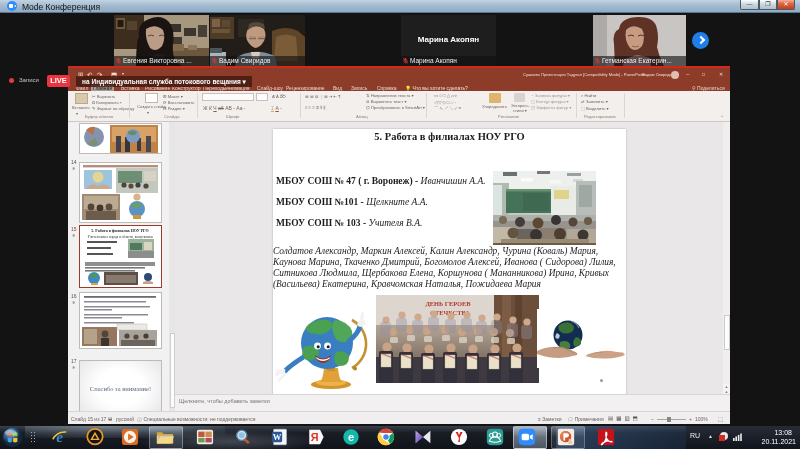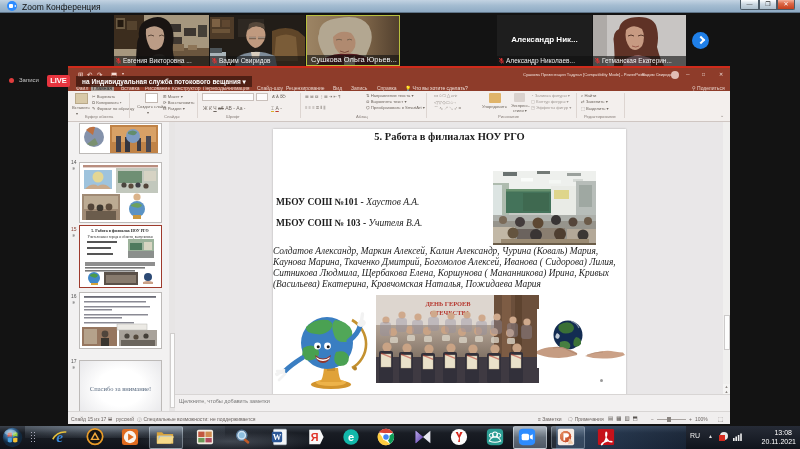--- a/index.html
+++ b/index.html
@@ -53,21 +53,21 @@
 .st{position:absolute;white-space:nowrap}
 
 #tb{left:0;top:426px;width:800px;height:23px;background:linear-gradient(#3a414b,#191d24 30%,#10131a)}
 .tbic{position:absolute;top:2px;width:18px;height:18px}
 #tray{position:absolute;right:2px;top:0;height:23px;color:#eee}
 </style></head><body>
 <div id="stage">
 
   <div id="zt" class="abs">
       <div id="zic" class="abs"></div>
-      <div class="tt abs">Zoom Конференция</div>
+      <div class="tt abs">Mode Конференция</div>
     </div>
   <div id="cb1" class="capbtn abs">—</div>
     <div id="cb2" class="capbtn abs">❐</div>
     <div id="cb3" class="capbtn abs">✕</div>
 
   <div class="vtile abs" id="t1" style="left:114px;width:95px">
     <svg width="95" height="51" viewBox="0 0 95 51">
       <rect width="95" height="51" fill="#a6977e"></rect>
       <rect x="0" y="0" width="30" height="34" fill="#3c2d1e"></rect>
       <rect x="2" y="3" width="9" height="11" fill="#6b5a42"></rect>
@@ -113,42 +113,23 @@
       <path d="M41 37 l9 0 l-1 6 l-7 0z" fill="#d8cdbd"></path>
     </svg>
     <div class="vlabel">Вадим Свиридов<div class="mic">
           <svg width="5" height="6" viewBox="0 0 5 6">
             <rect x="1.5" y="0" width="2" height="3.4" rx="1" fill="#d33"></rect>
             <path d="M.5 2.5 a2 2 0 0 0 4 0 M2.5 4.5 v1.2" stroke="#d33" stroke-width=".7" fill="none"></path>
             <line x1="0" y1="0" x2="5" y2="5.6" stroke="#d33" stroke-width=".8"></line>
           </svg>
         </div></div>
   </div>
-  <div class="vtile abs" id="t3" style="left:306px;width:94px;border:1px solid #b8bf3e">
-    <svg width="92" height="49" viewBox="0 0 92 49">
-      <defs>
-          <linearGradient id="t3bg" x1="0" y1="0" x2="1" y2="0">
-            <stop offset="0" stop-color="#9c8464"></stop>
-            <stop offset=".6" stop-color="#80674a"></stop>
-            <stop offset="1" stop-color="#52402e"></stop>
-          </linearGradient>
-        </defs>
-      <rect width="92" height="49" fill="url(#t3bg)"></rect>
-      <path d="M12 18 q0 -14 20 -16 q22 -4 30 8 q5 10 1 20 l-5 12 l-36 4 q-8 -10 -10 -18 q-2 -7 0 -10z" fill="#b3a791"></path>
-      <path d="M26 21 q7 -8 18 -4 q6 6 4 14 q-4 9 -13 8 q-9 -5 -9 -18z" fill="#b08a70"></path>
-      <path d="M29 24 q3 -1.5 6 0 M40 24 q3 -1.5 5 0" stroke="#6e5d4c" stroke-width=".9" fill="none"></path>
-      <path d="M33 35 q5 3 9 0" stroke="#7d4a3c" stroke-width="1" fill="none"></path>
-      <path d="M10 49 q12 -13 28 -11 q17 -2 30 9 l0 2z" fill="#54191f"></path>
-      <path d="M37 40 q6 4 11 0 l0 9 l-11 0z" fill="#bfae9d"></path>
-    </svg>
-    <div class="vlabel" style="font-size:7.5px;padding-left:4px">Сушкова Ольга Юрьев...</div>
-  </div>
-  <div class="vtile abs" id="t5" style="left:497px;width:95px">
-    <div class="vname">Александр  Ник...</div>
-    <div class="vlabel">Александр Николаев...<div class="mic">
+  <div class="vtile abs" id="t4" style="left:401px;width:95px">
+    <div class="vname">Марина Акопян</div>
+    <div class="vlabel">Марина Акопян<div class="mic">
           <svg width="5" height="6" viewBox="0 0 5 6">
             <rect x="1.5" y="0" width="2" height="3.4" rx="1" fill="#d33"></rect>
             <path d="M.5 2.5 a2 2 0 0 0 4 0 M2.5 4.5 v1.2" stroke="#d33" stroke-width=".7" fill="none"></path>
             <line x1="0" y1="0" x2="5" y2="5.6" stroke="#d33" stroke-width=".8"></line>
           </svg>
         </div></div>
   </div>
   <div class="vtile abs" id="t6" style="left:593px;width:93px">
     <svg width="93" height="51" viewBox="0 0 93 51">
       <rect width="93" height="51" fill="#c8c5c3"></rect>
@@ -354,21 +335,22 @@
         <div class="thumb" style="top:238px;height:61px">
           <div style="position:absolute;inset:0;background:radial-gradient(ellipse at 50% 45%,#ffffff 40%,#e3e3e6 100%)"></div>
           <div style="position:absolute;left:0;top:24px;width:100%;text-align:center;font-family:'Liberation Serif',serif;color:#5a6b80;font-size:6.5px">Спасибо за внимание!</div>
         </div>
       </div>
       <div id="thsb" class="abs"></div>
         <div id="thsbth" class="abs" style="top:211px;height:75px"></div>
       <div id="canvas" class="abs"></div>
       <div id="slide" class="abs">
         <div class="st" style="left:0;top:2px;width:353px;text-align:center;font-weight:bold;font-size:10.5px">5. Работа в филиалах НОУ РГО</div>
-        <div class="st" style="left:3px;top:68px;font-weight:bold;font-size:9.5px">МБОУ СОШ №101 - <i style="font-weight:normal">Хаустов А.А.</i></div>
+        <div class="st" style="left:3px;top:47px;font-weight:bold;font-size:9.5px">МБОУ СОШ № 47 ( г. Воронеж) - <i style="font-weight:normal">Иванчишин А.А.</i></div>
+        <div class="st" style="left:3px;top:68px;font-weight:bold;font-size:9.5px">МБОУ СОШ №101 - <i style="font-weight:normal">Щелкните А.А.</i></div>
         <div class="st" style="left:3px;top:89px;font-weight:bold;font-size:9.5px">МБОУ СОШ № 103 - <i style="font-weight:normal">Учителя В.А.</i></div>
         <div class="st" style="left:0px;top:117px;font-style:italic;font-size:9.4px;line-height:11px">Солдатов Александр, Маркин Алексей, Калин Александр, Чурина (Коваль) Мария,<br>Каунова Марина, Ткаченко Дмитрий, Богомолов Алексей, Иванова ( Сидорова) Лилия,<br>Ситникова Людмила, Щербакова Елена, Коршунова ( Мананникова) Ирина, Кривых<br>(Васильева) Екатерина, Кравчомская Наталья, Пожидаева Мария</div>
 
         <svg class="abs" style="left:220px;top:42px" width="103" height="74" viewBox="0 0 103 74">
           <rect width="103" height="74" fill="#c5c9c4"></rect>
           <rect x="0" y="0" width="103" height="20" fill="#eef0ed"></rect>
           <rect x="10" y="1" width="14" height="4" fill="#6a7270"></rect>
             <rect x="44" y="0" width="13" height="3" fill="#737a76"></rect>
             <rect x="74" y="2" width="14" height="3" fill="#9ba19d"></rect>
           <rect x="28" y="7" width="12" height="3.5" fill="#fafcfa"></rect>

